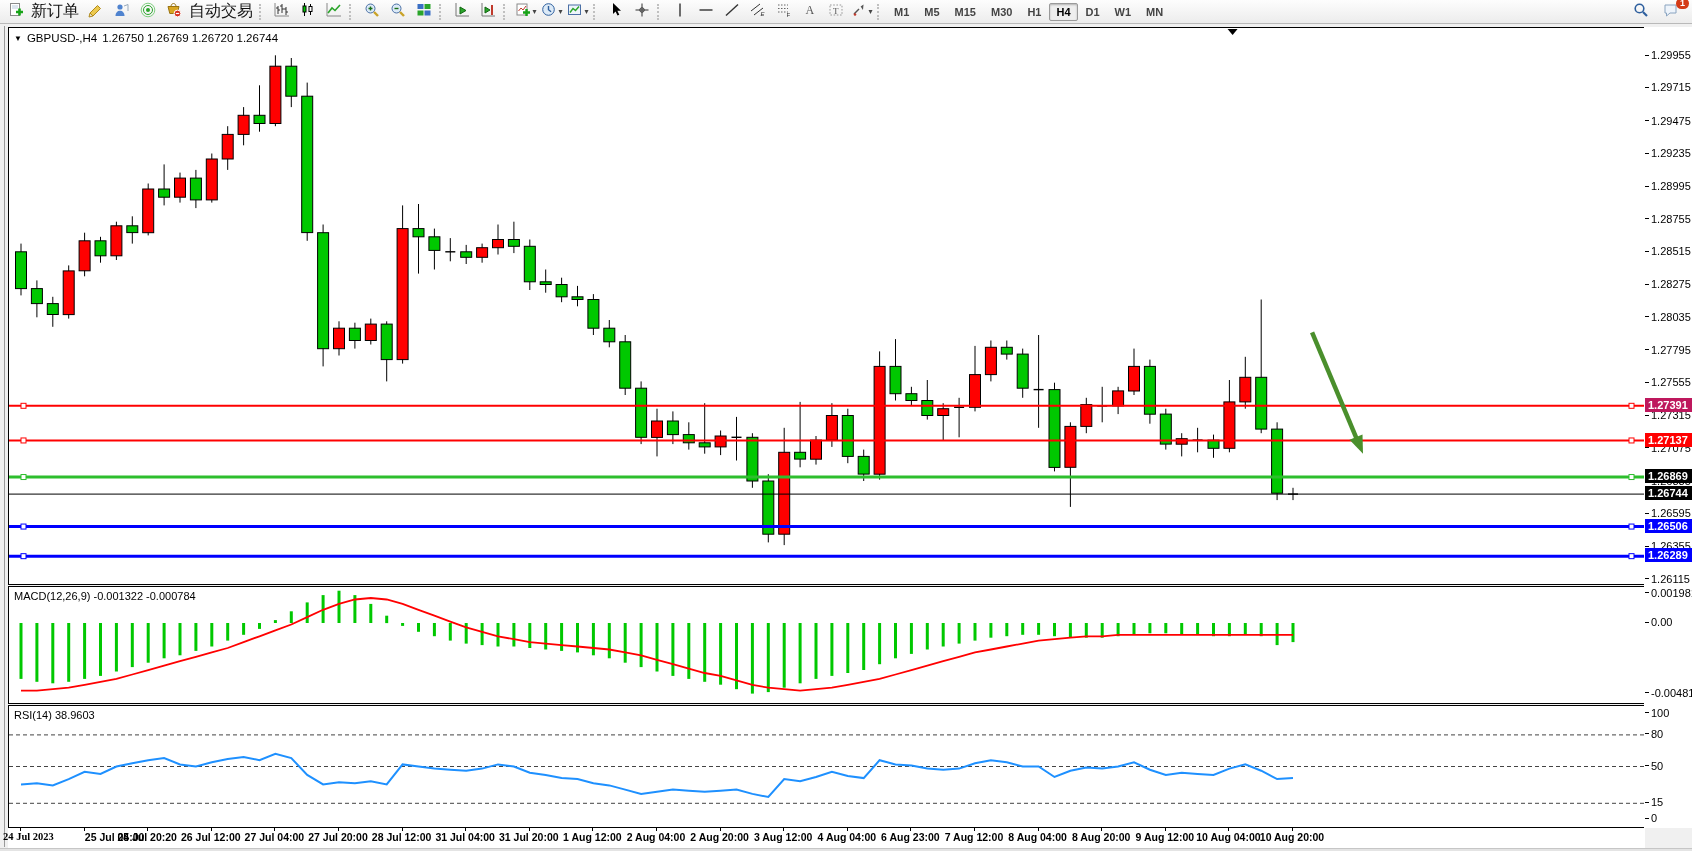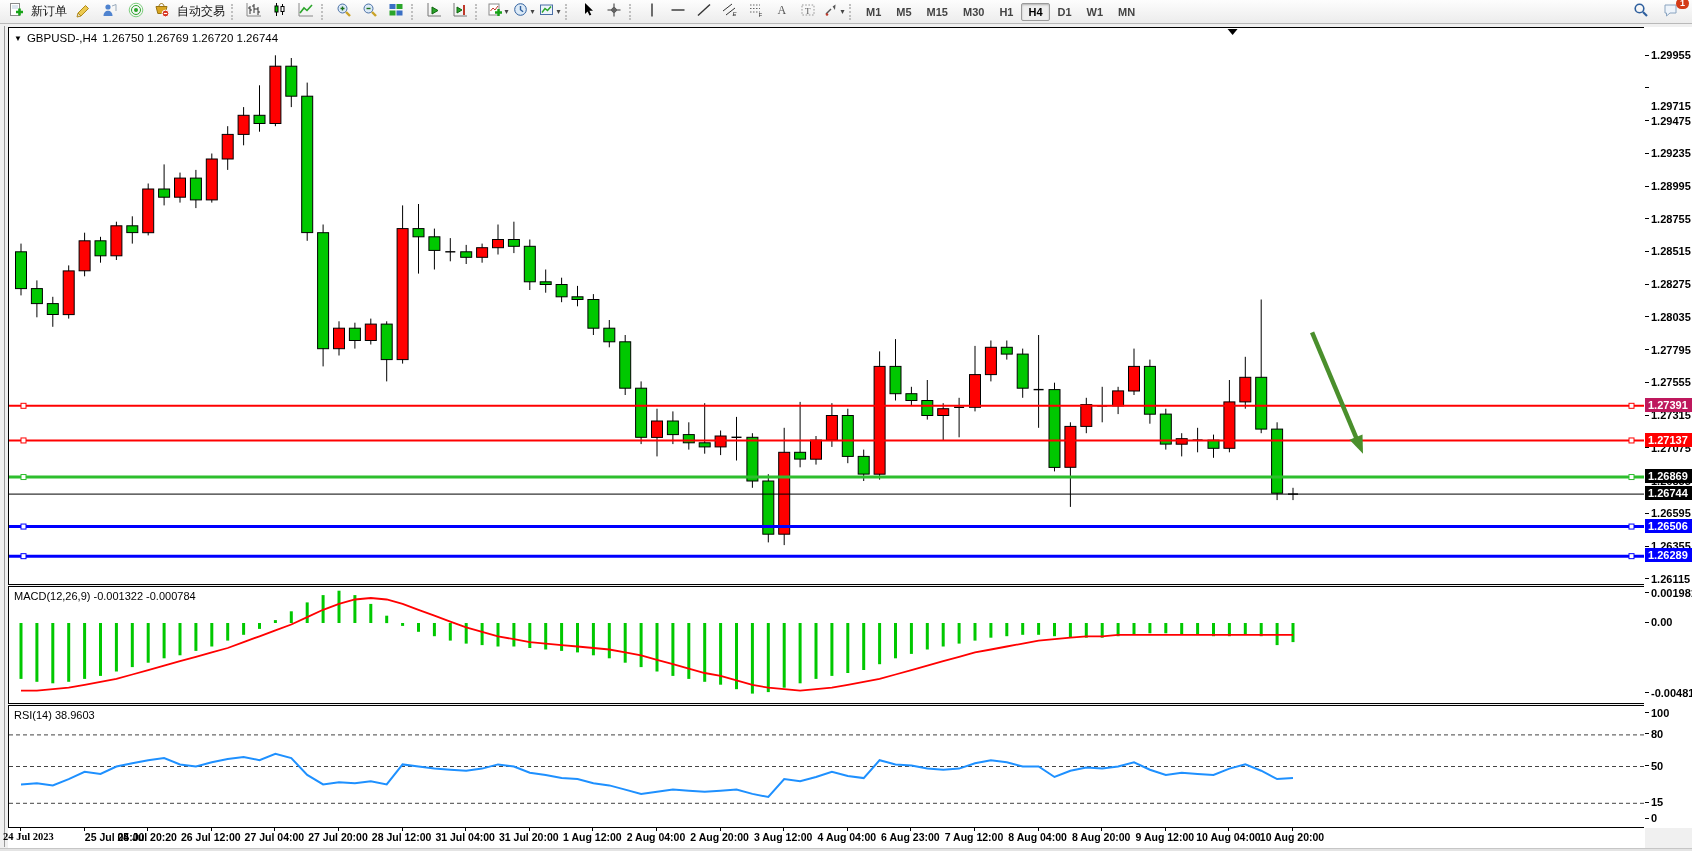--- a/index.html
+++ b/index.html
@@ -1,35 +1,35 @@
 <!DOCTYPE html>
 <html><head>
 <meta charset="utf-8">
 <style>
   html,body{margin:0;padding:0}
   body{width:1692px;height:851px;background:#f0f0f0;font-family:"Liberation Sans",sans-serif;position:relative;overflow:hidden}
   
   .toolbar{position:absolute;top:0;left:0;width:1692px;height:24px;background:linear-gradient(#fdfdfd,#ececec);border-bottom:1px solid #b9b9b9;display:flex;align-items:center;padding-left:3px;box-sizing:border-box}
   .tb-btn{height:20px;min-width:22px;display:flex;align-items:center;justify-content:center;border:1px solid transparent;border-radius:2px;cursor:pointer;padding:0 1px}
-  .tb-text{font-size:12px;color:#111;padding:0 4px 0 2px;white-space:nowrap}
+  .tb-text{font-size:16px;color:#111;padding:0 4px 0 2px;white-space:nowrap}
   .caret{font-size:8px;color:#444;margin-left:1px}
   .sep{width:4px;height:16px;border-left:2px dotted #c0c0c0;margin:0 4px 0 2px}
   .tf-btn{font-size:11px;font-weight:700;color:#444;padding:2px 6px;border:1px solid transparent;border-radius:2px;cursor:pointer}
   .tf-btn.active{background:#eee;border-color:#9a9a9a;box-shadow:inset 0 1px 2px rgba(0,0,0,.25);color:#000}
   .tb-right{margin-left:auto;display:flex;align-items:center;margin-right:8px}
   .badge{position:absolute;top:-4px;right:-6px;background:#d43b17;color:#fff;font-size:9px;font-weight:700;border-radius:7px;padding:1px 4px;line-height:9px}
   
   .pane{position:absolute;left:8px;width:1637px;background:#fff;border:1px solid #000;box-sizing:border-box}
   #main-pane{top:27px;height:558px}
   #macd-pane{top:586px;height:118px}
   #rsi-pane{top:705px;height:123px}
   .pane svg{display:block}
   .win-edge{position:absolute;left:4px;top:26px;width:1px;height:821px;background:#9a9a9a}
   .axis-col{position:absolute;left:1644px;top:27px;width:48px;height:801px;background:#fff}
-  .ptick{position:absolute;left:1651px;font-size:11px;font-weight:700;color:#000;line-height:12px;white-space:nowrap}
+  .ptick{position:absolute;left:1651px;font-size:11px;font-weight:400;color:#000;line-height:12px;white-space:nowrap}
   .pdash{position:absolute;left:1645px;width:4px;height:1px;background:#000}
   .tag{position:absolute;left:1645px;width:47px;height:14px;color:#fff;font-size:11px;font-weight:700;line-height:14px;padding-left:3px;box-sizing:border-box;white-space:nowrap}
   .time-axis{position:absolute;left:8px;top:828px;width:1637px;height:20px;background:#fff}
   .ttick-label{position:absolute;top:831px;font-size:10.5px;font-weight:700;color:#000;white-space:nowrap}
   .ttick-mark{position:absolute;top:827px;width:1px;height:4px;background:#000}
   .overlay-label{position:absolute;font-size:11.5px;color:#000;white-space:nowrap;display:flex;align-items:center;gap:5px}
   .hdr-tri{font-size:8px;color:#000}
   .bottom-strip{position:absolute;left:0;top:848px;width:1692px;height:3px;background:#e4e4e4;border-top:1px solid #c6c6c6}
   .icon-svg{width:16px;height:16px}
 </style>
@@ -536,21 +536,21 @@
   <span class="hdr-tri">▼</span>
   <span>GBPUSD-,H4</span>
   <span>1.26750 1.26769 1.26720 1.26744</span>
 </div>
 <div class="overlay-label" style="left:14px;top:590px;font-size:11px">MACD(12,26,9) -0.001322 -0.000784</div>
 <div class="overlay-label" style="left:14px;top:709px;font-size:11px">RSI(14) 38.9603</div>
 
 <div class="pdash" style="top:54.5px"></div>
 <div class="ptick" style="top:49.0px">1.29955</div>
 <div class="pdash" style="top:87.2px"></div>
-<div class="ptick" style="top:100px">1.29715</div>
+<div class="ptick" style="top:81px">1.29715</div>
 <div class="pdash" style="top:120.0px"></div>
 <div class="ptick" style="top:114.5px">1.29475</div>
 <div class="pdash" style="top:152.7px"></div>
 <div class="ptick" style="top:147.2px">1.29235</div>
 <div class="pdash" style="top:185.5px"></div>
 <div class="ptick" style="top:180.0px">1.28995</div>
 <div class="pdash" style="top:218.2px"></div>
 <div class="ptick" style="top:212.7px">1.28755</div>
 <div class="pdash" style="top:250.9px"></div>
 <div class="ptick" style="top:245.4px">1.28515</div>

